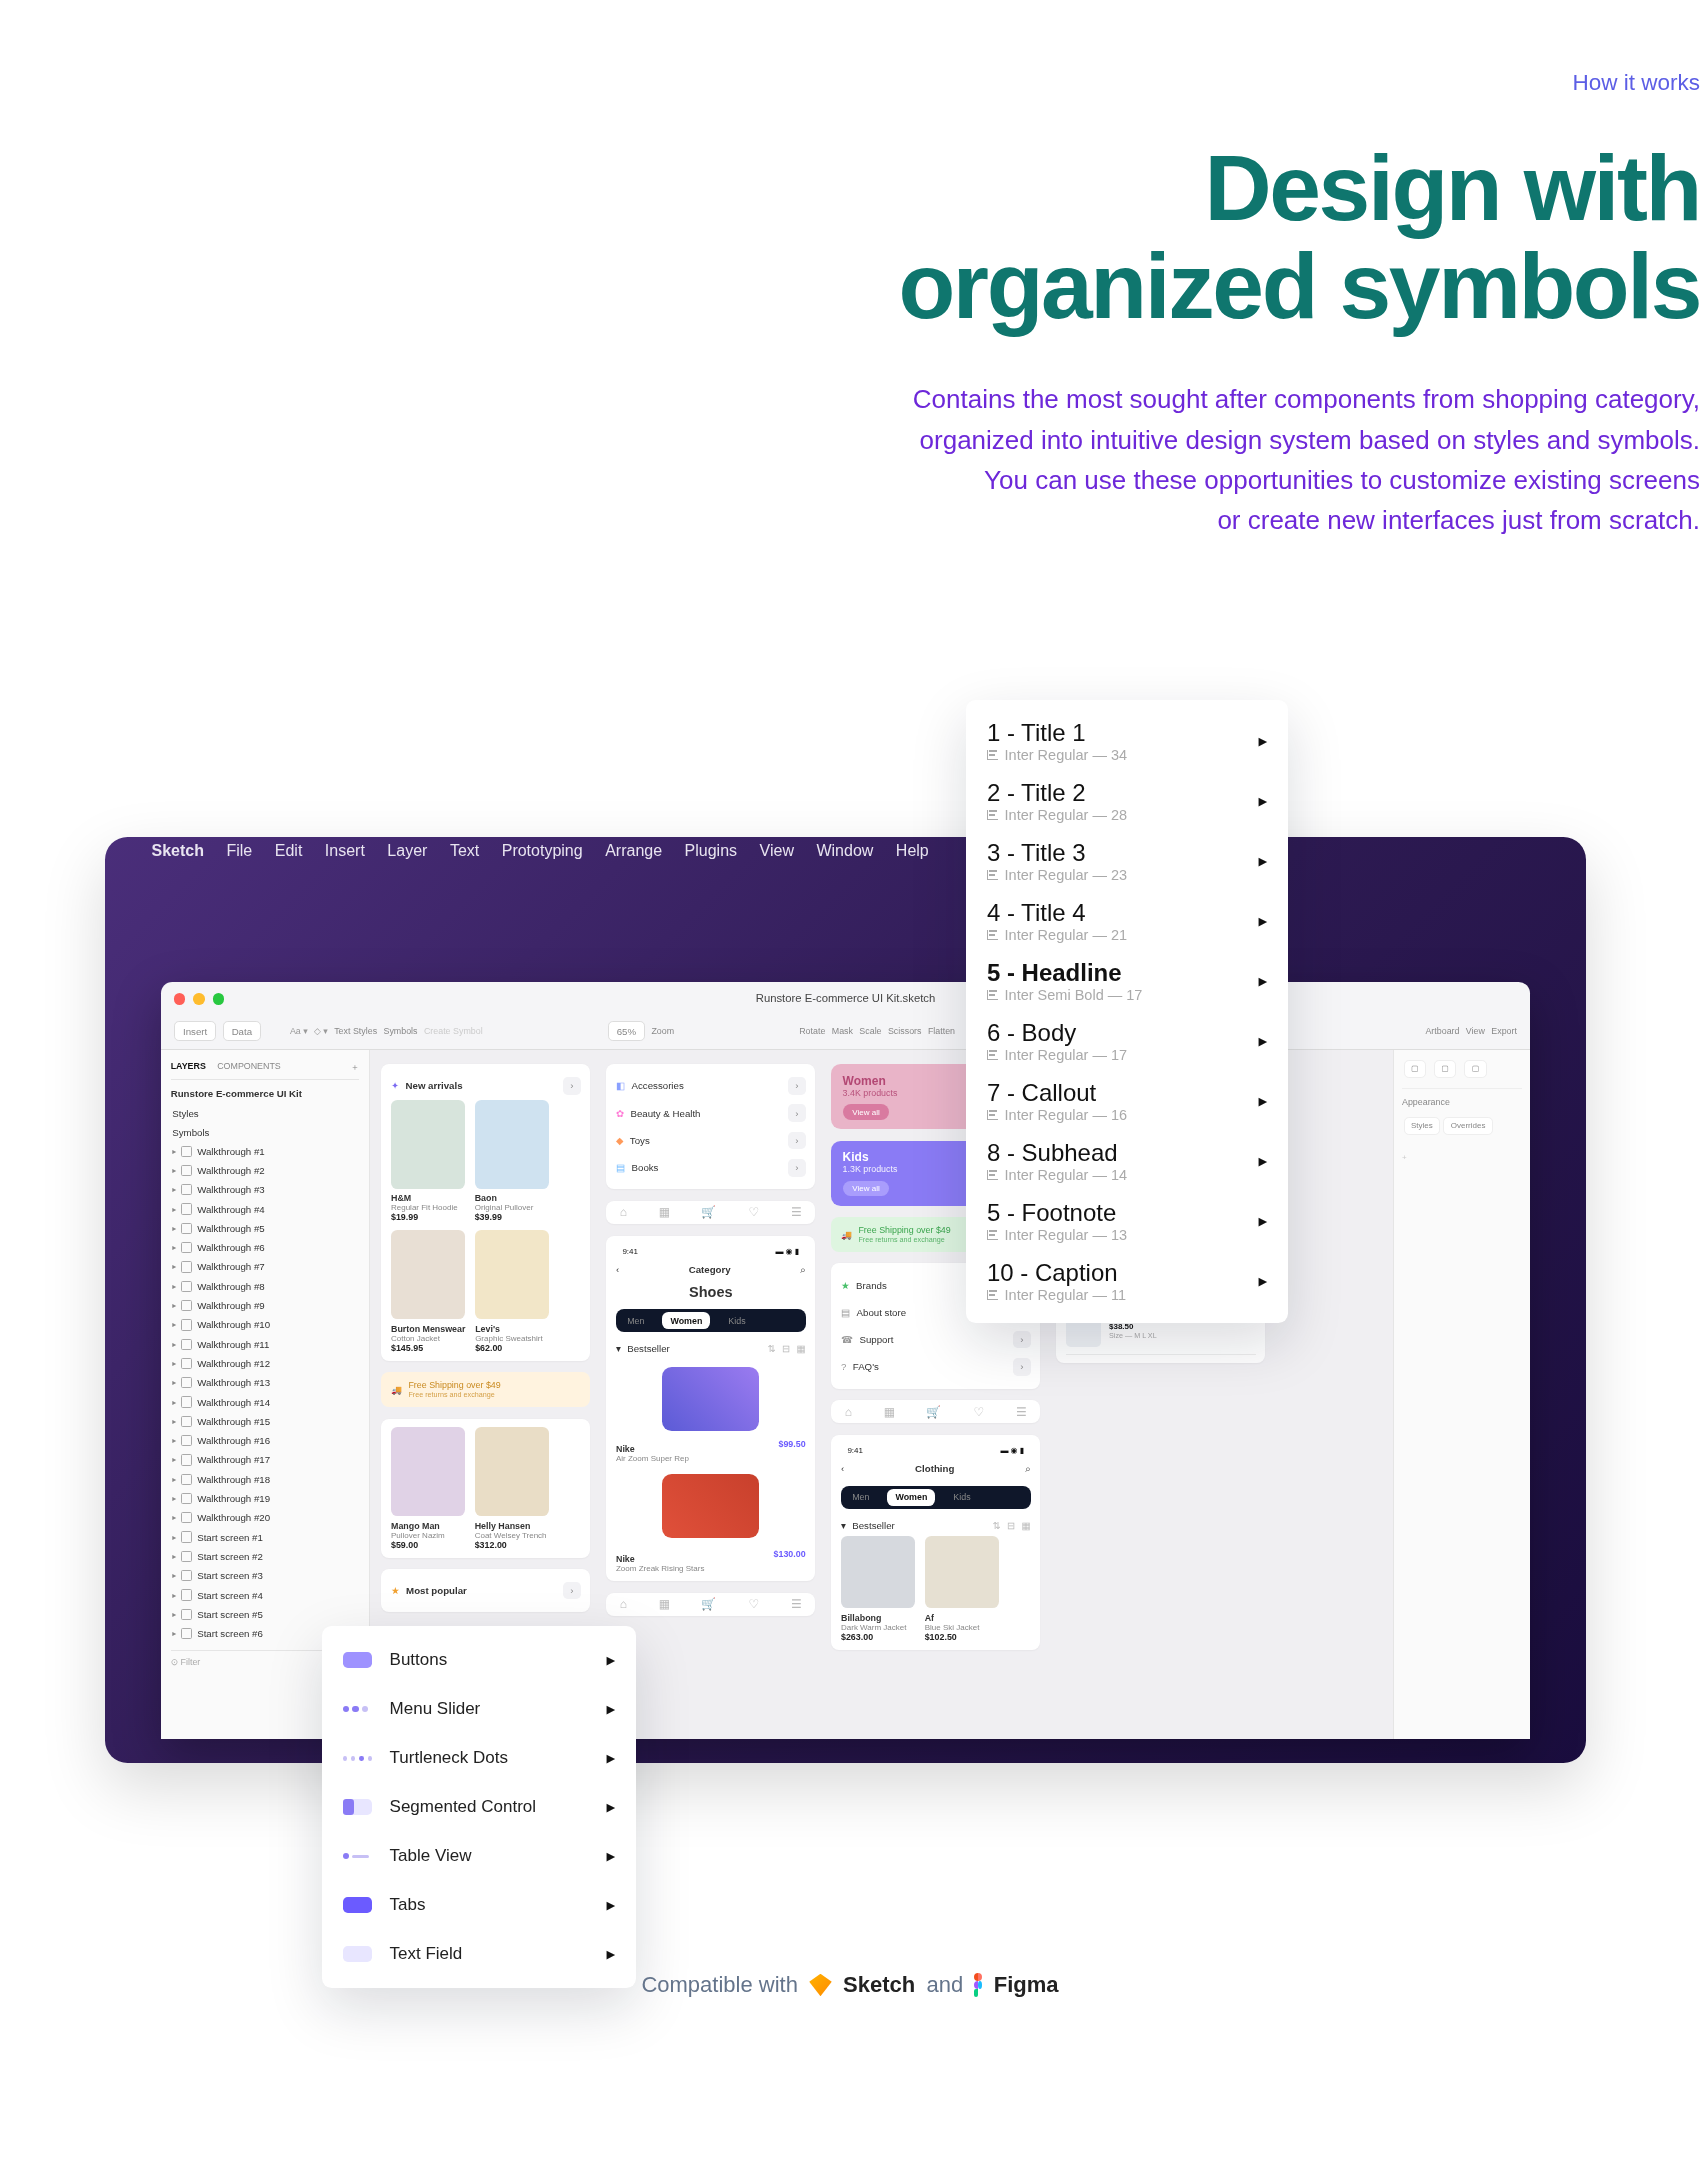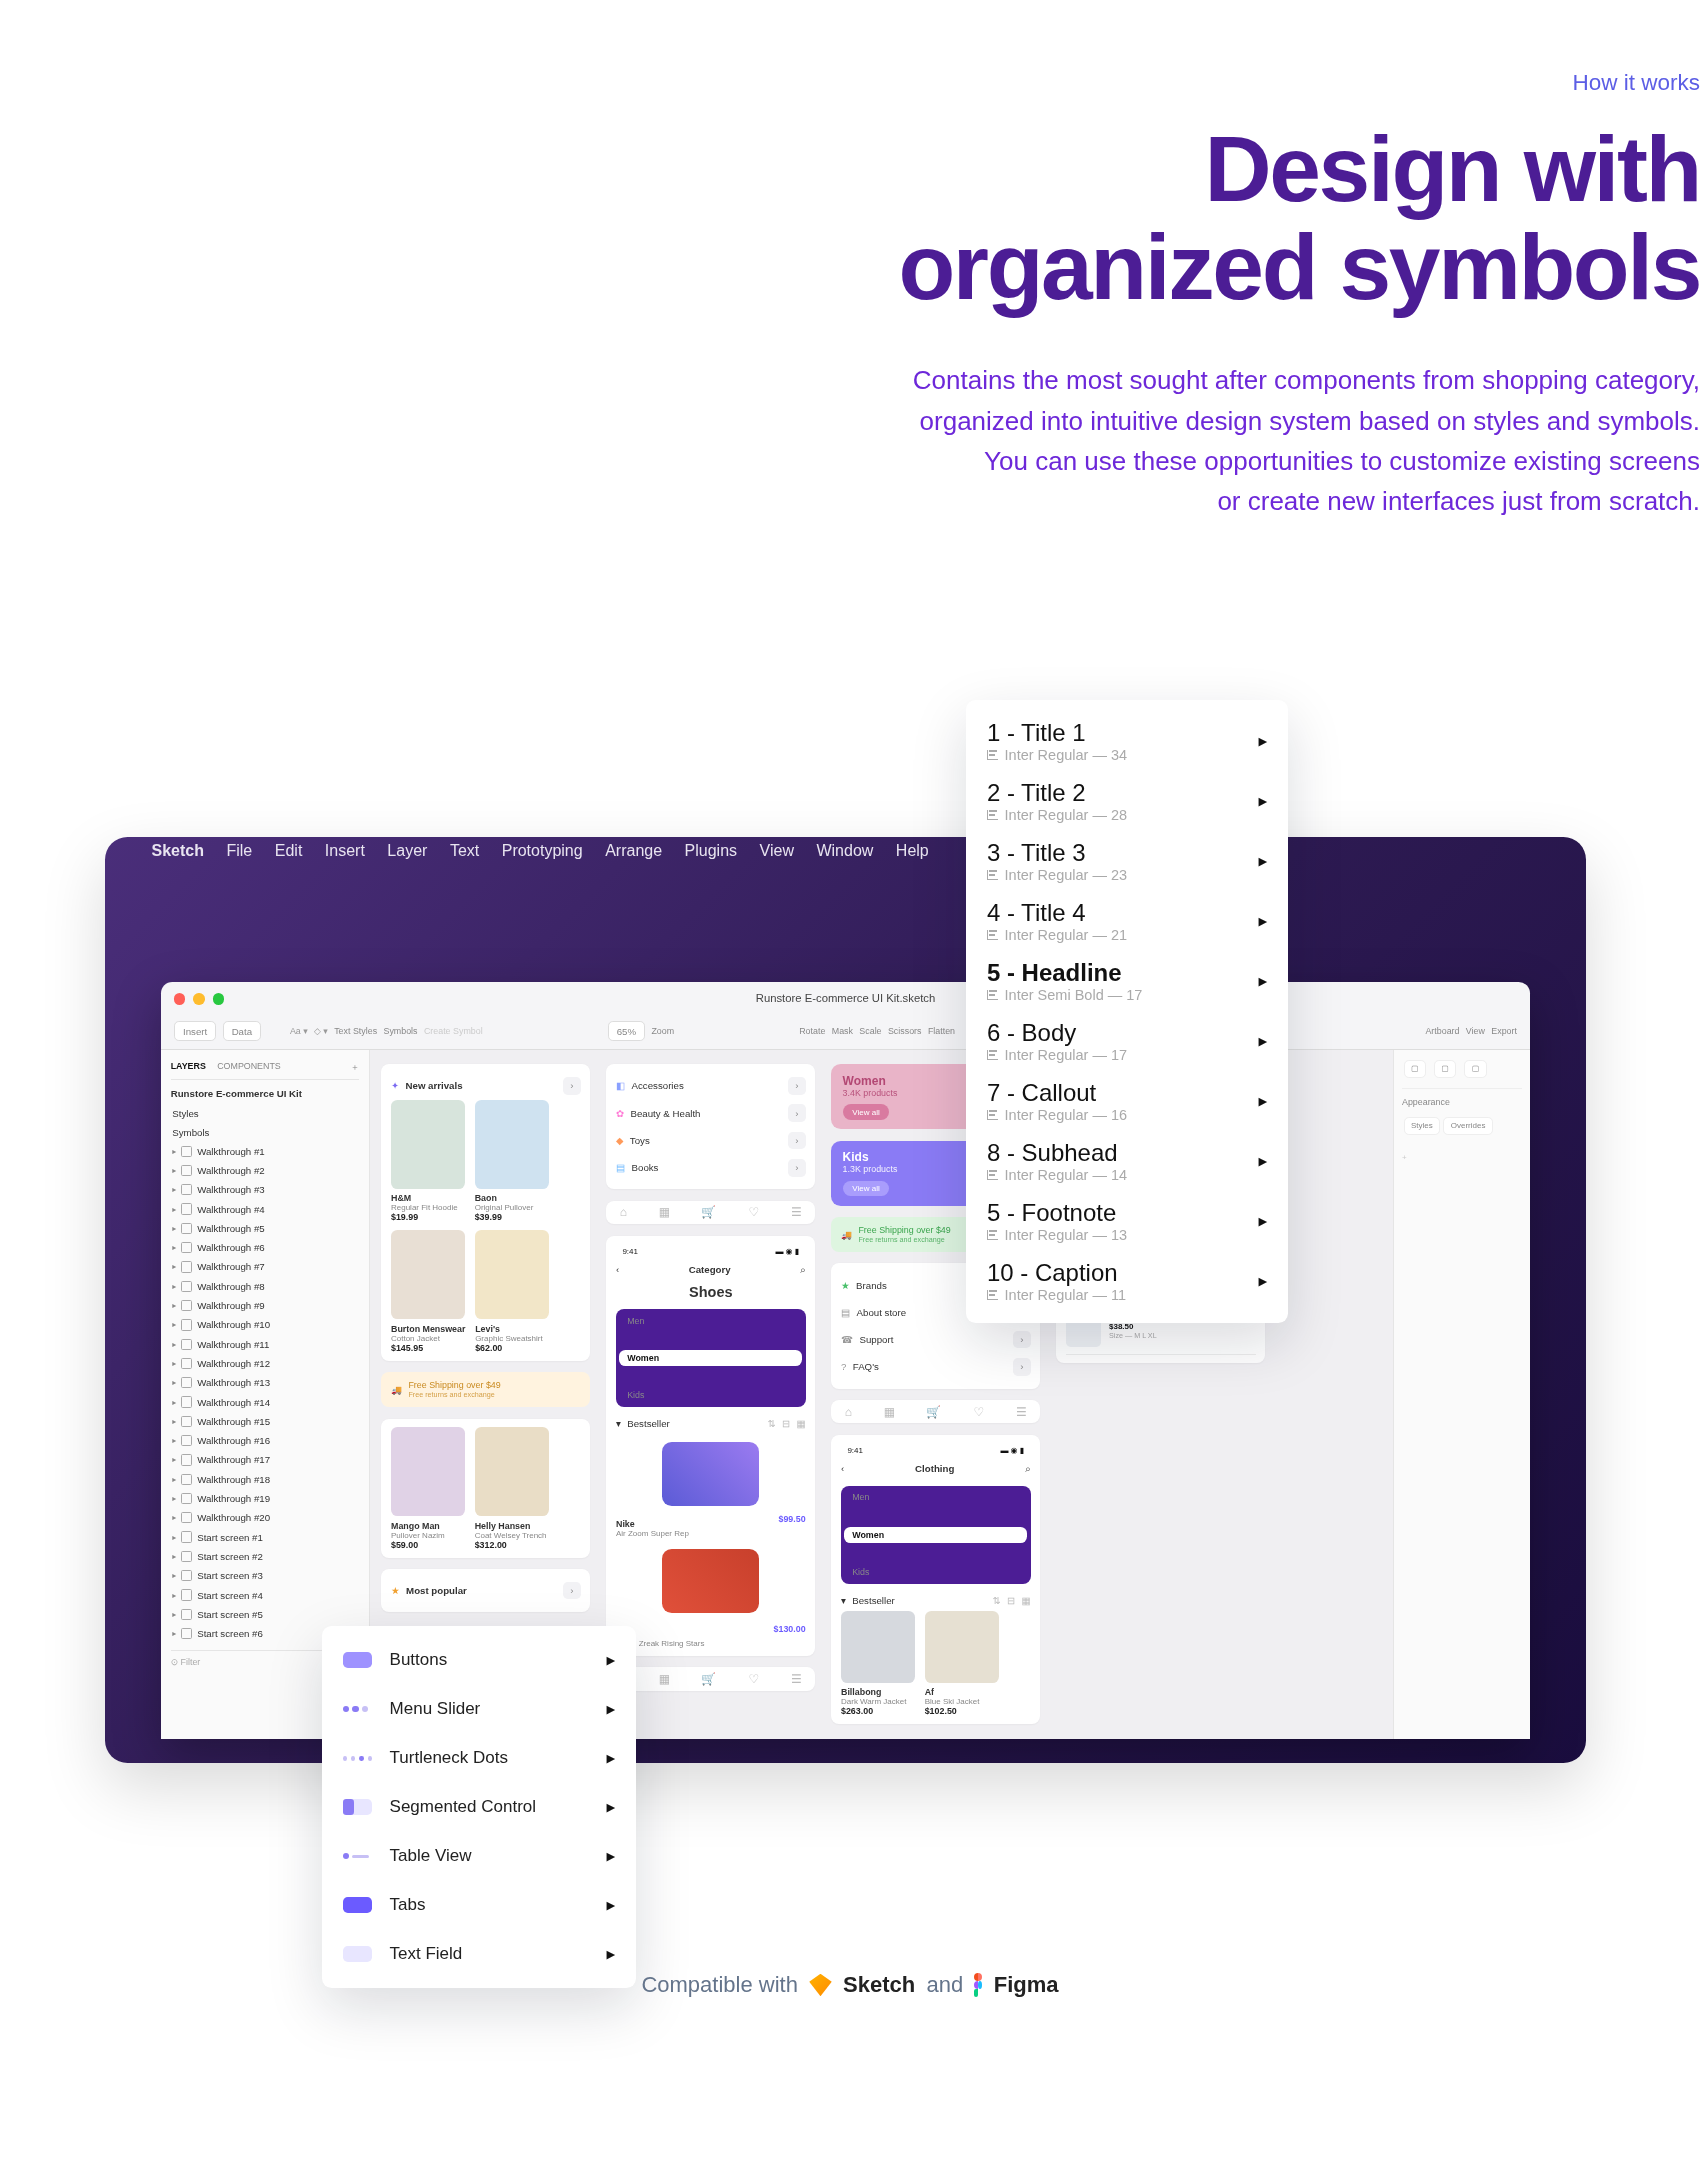--- a/index.html
+++ b/index.html
@@ -2,21 +2,21 @@
 <html style="font-size:13px"><head>
 <meta charset="utf-8">
 <style>
 * { margin: 0; padding: 0; box-sizing: border-box; }
 body { font-family: -apple-system, BlinkMacSystemFont, 'Segoe UI', sans-serif; background: #fff; width: 1700px; }
 
 .page { width: 1700px; height: 2183px; position: relative; background: #fff; }
 
 .header-block { text-align: right; padding-top: 70px; }
 .eyebrow { color: #5c5ee5; font-size: 22.5px; font-weight: 500; }
-.hero-title { font-size: 93px; font-weight: 900; letter-spacing: -2.4px; line-height: 1.05; margin-top: 25px; color: #4c1d95; }
+.hero-title { font-size: 93px; font-weight: 900; letter-spacing: -2.4px; line-height: 1.05; margin-top: 44px; color: #0f766e; }
 .hero-desc { font-size: 26px; color: #6d28d9; line-height: 1.55; margin-top: 44px; font-weight: 400; }
 
 
 .desktop-wrap { position: absolute; left: 105px; top: 837px; width: 1481px; height: 926px; border-radius: 22.5px; overflow: hidden; background: linear-gradient(135deg, #4a2e7a 0%, #2d1a52 50%, #1a0d3e 100%); box-shadow: 0 24px 64px rgba(0,0,0,0.15); }
 .menubar { height: 27px; display: flex; align-items: center; gap: 22.5px; padding: 0 24px; color: #e8e4f0; font-size: 16px; }
 .apple-icon { font-size: 17.7px; }
 .menubar .app-name { font-weight: 600; }
 
 .sketch-window { position: absolute; left: 56px; top: 145px; width: 1369px; height: 757px; background: #f5f5f7; border-radius: 11.3px 11.3px 0 0; overflow: hidden; box-shadow: 0 16px 48px rgba(0,0,0,0.3); font-size: 10.5px; color: #333; }
 .traffic-lights { position: absolute; left: 13px; top: 11.3px; display: flex; gap: 8px; }
@@ -50,21 +50,21 @@
 .vbtn { display: inline-block; margin-top: 6.4px; padding: 3.2px 9.7px; border-radius: 9.7px; font-size: 8px; }
 .banner.pink .vbtn { background: #d97aa0; color: #fff; }
 .banner.purple .vbtn { background: #a99dfc; color: #fff; }
 .thumb { width: 74px; height: 89px; border-radius: 6.4px; background: #eef1f5; display: flex; align-items: center; justify-content: center; }
 .prod-name { font-size: 8.9px; font-weight: 600; margin-top: 4.8px; }
 .prod-sub { font-size: 8px; color: #888; }
 .prod-price { font-size: 8.9px; color: #222; font-weight: 600; }
 .grid2 { display: flex; gap: 9.7px; }
 .ship-banner { background: #fff3df; color: #c98a20; border-radius: 8px; padding: 8px 9.7px; font-size: 8.9px; display: flex; align-items: center; gap: 6.4px; }
 .ship-banner.green { background: #def5e0; color: #3aa54e; }
-.seg { display: flex; gap: 21px; background: #4c1d95; border-radius: 8px; padding: 3.2px; flex-direction: column; }
+.seg { display: flex; gap: 10px; background: #0f172a; border-radius: 8px; padding: 3.2px; }
 .seg span { padding: 3.2px 8px; border-radius: 6.4px; font-size: 8.9px; color: #888; }
 .seg .on { background: #fff; color: #111; font-weight: 600; }
 .statusbar { display: flex; justify-content: space-between; font-size: 8px; color: #111; padding: 3.2px 6.4px; }
 .navbtns { display: flex; gap: 11.3px; justify-content: space-around; padding: 4.8px 3.2px; color: #bbb; font-size: 12px; }
 .shoe { width: 97px; height: 64px; border-radius: 9.7px; background: linear-gradient(45deg,#5b5bd6,#9b7bf0); }
 .shoe.red { background: linear-gradient(45deg,#e0503a,#c8402c); }
 
 .right-panel { width: 137px; background: #fafafa; border-left: 0.8px solid #e5e5e5; padding: 8px; font-size: 8.9px; color: #888; }
 .pill-small { display: inline-block; padding: 3.2px 6.4px; background: #fff; border: 0.8px solid #eee; border-radius: 4.8px; margin: 2.4px 1.6px; font-size: 8px; }
 .list-row { display: flex; gap: 8px; padding: 6.4px 0; border-bottom: 0.8px solid #eee; }

